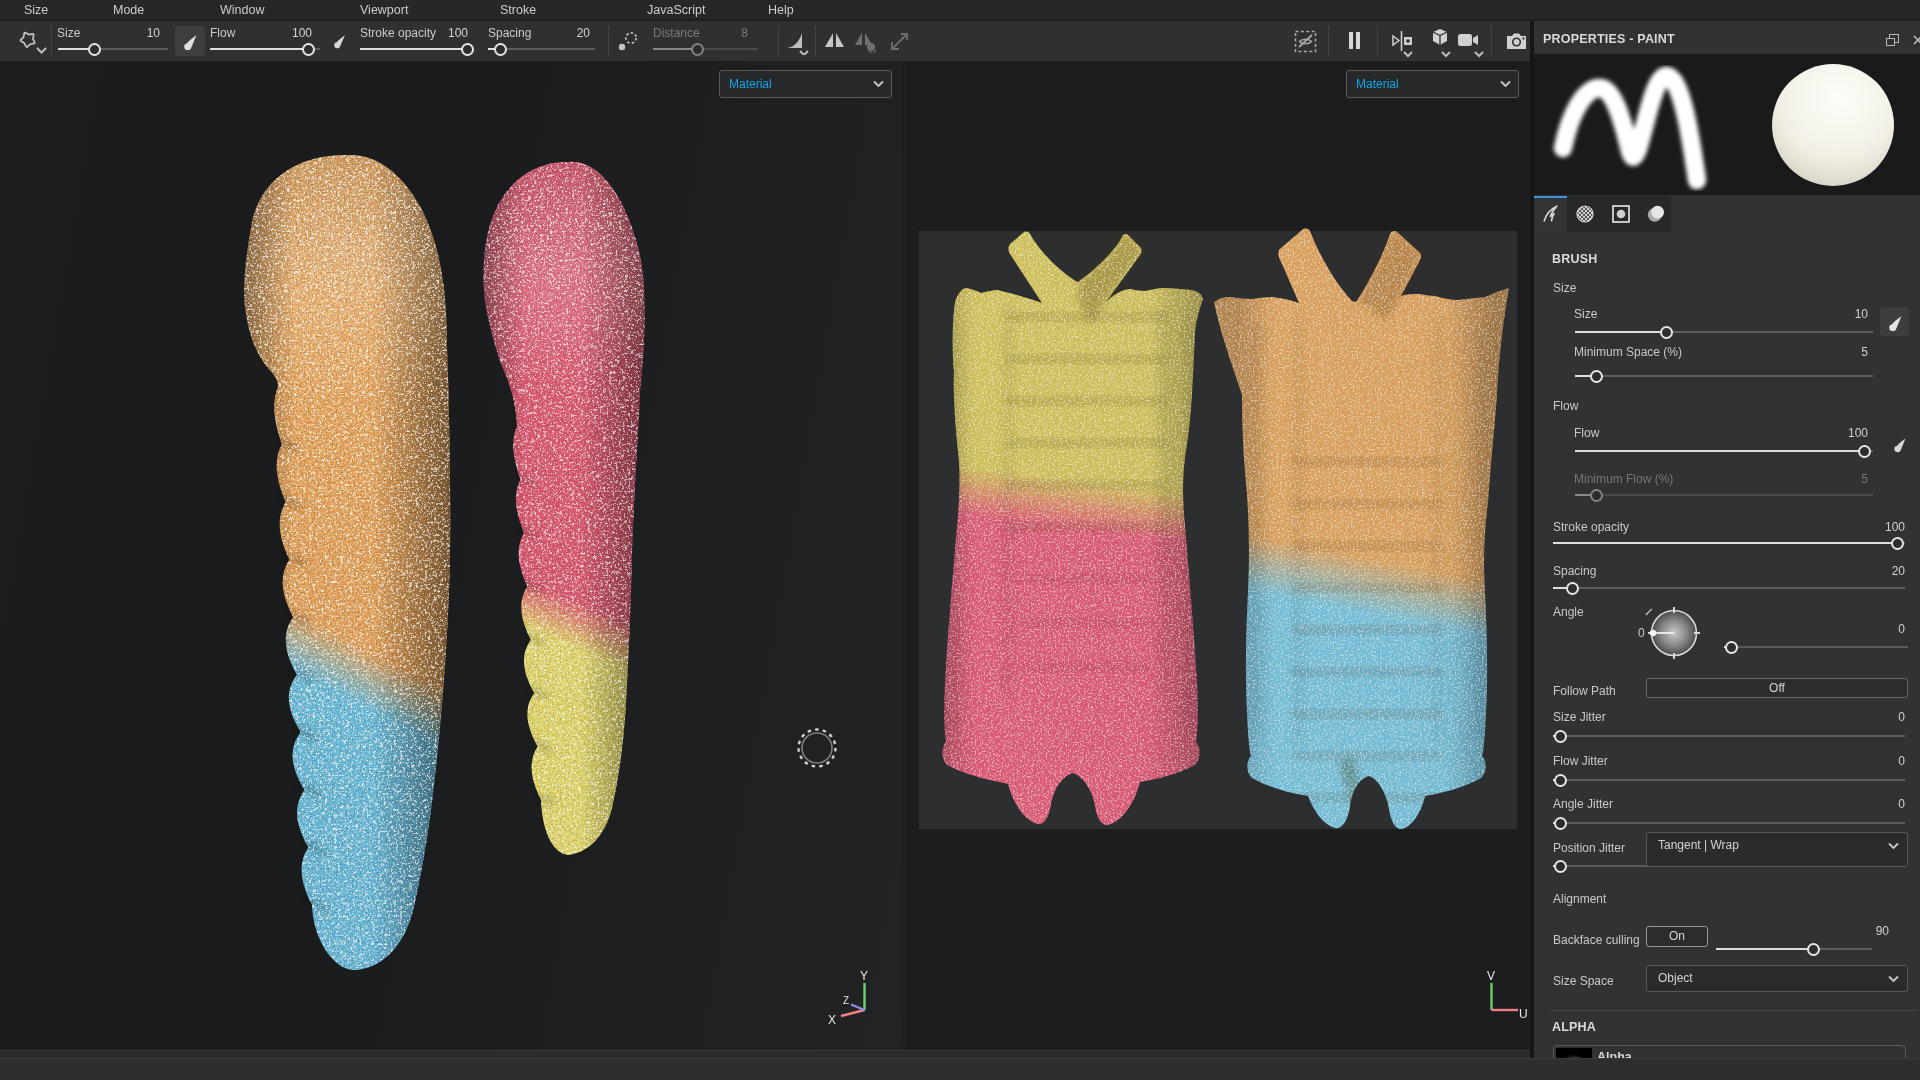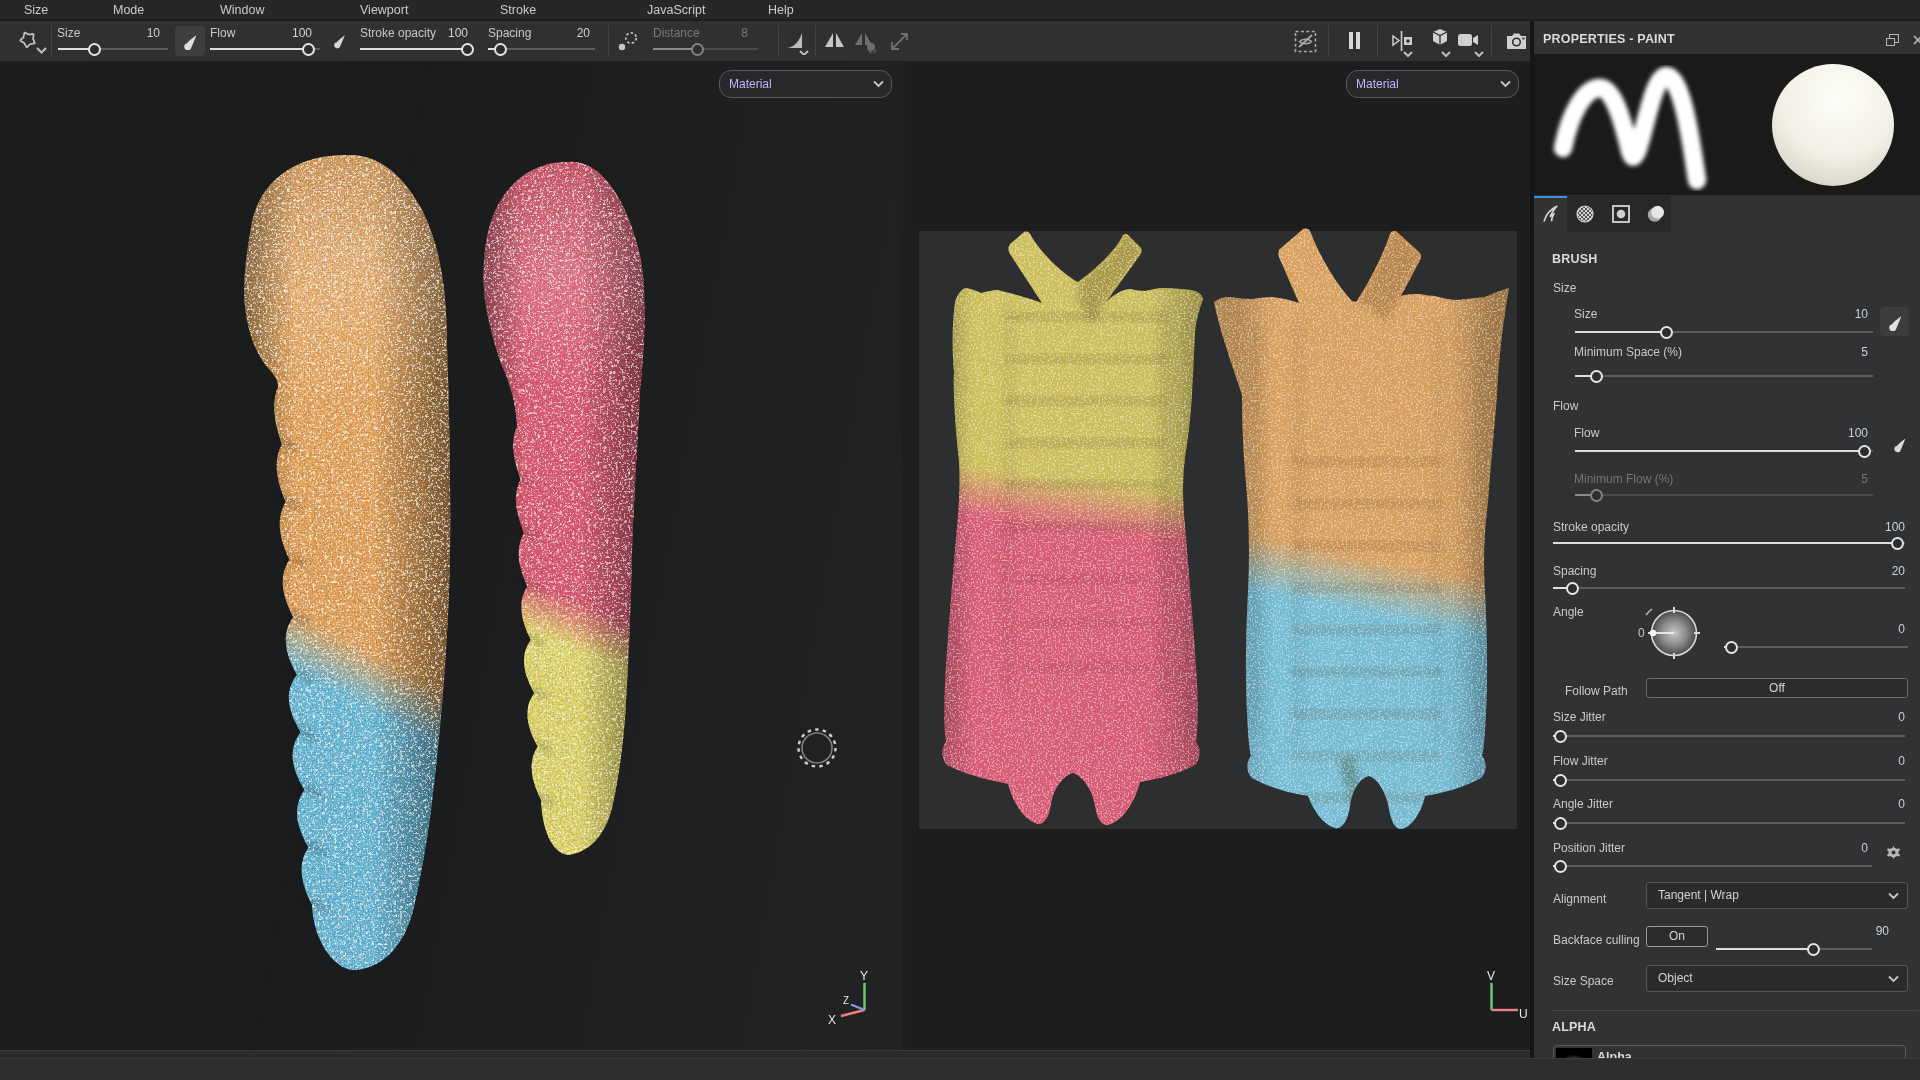--- a/index.html
+++ b/index.html
@@ -13,21 +13,21 @@
 .track{position:absolute;height:2px;background:#5b5c5c}
 .fill{position:absolute;height:2px;background:#dedede}
 .hnd{position:absolute;width:13px;height:13px;border-radius:50%;border:2.5px solid #e6e6e6;background:#2c2d2d}
 .dim .track{background:#4a4a4a}
 .dim .fill{background:#8a8a8a}
 .dim .hnd{border-color:#838383;background:#2c2d2d}
 #vp3d{left:0;top:62px;width:902px;height:988px;background:linear-gradient(100deg,#1c1d1e 0%,#1a1b1c 40%,#222324 100%);overflow:hidden}
 #vpuv{left:906px;top:62px;width:624px;height:988px;background:#1c1d1e;overflow:hidden}
 #uvsq{position:absolute;left:13px;top:169px;width:598px;height:598px;background:#2d2e2f}
 .mdd{position:absolute;width:173px;height:28px;background:#27282a;border:1px solid #58595a;
- border-radius:12px;font-size:12px;color:#c4b5fd;line-height:26px;padding-left:9px}
+ border-radius:3px;font-size:12px;color:#0ea5e9;line-height:26px;padding-left:9px}
 .mdd svg{position:absolute;right:7px;top:9px}
 #pborder{left:1530px;top:21px;width:4px;height:1059px;background:#161617}
 #panel{left:1534px;top:21px;width:386px;height:1037px;background:#313233;overflow:hidden}
 #panel .hdr{position:absolute;left:9px;font-size:12.5px;font-weight:bold;color:#dadada;letter-spacing:.2px}
 #panel .lb{position:absolute;font-size:12px;color:#c9c9c9}
 #panel .dimt{color:#757575}
 #panel .vl{position:absolute;font-size:12px;color:#ced1d4;text-align:right}
 .btn{position:absolute;background:#2b2c2d;border:1px solid #6b6c6d;border-radius:3px;
  font-size:12px;color:#d6d6d6;text-align:center}
 .dd{position:absolute;background:#2a2b2c;border:1px solid #555657;border-radius:3px;
@@ -476,21 +476,21 @@
       <path d="M32 30 L11 30" stroke="#f0f0f0" stroke-width="1.8"></path>
       <circle cx="11" cy="30" r="3.2" fill="#f5f5f5"></circle>
       <path d="M4 12 A30 30 0 0 1 10 6" stroke="#bdbdbd" stroke-width="1.5" fill="none"></path>
     </svg>
 <div class="lb" style="left:104px;top:605px">0</div>
 <div class="">
       <div class="track" style="left:190px;top:625px;width:184px"></div>
       <div class="fill" style="left:190px;top:625px;width:7px"></div>
       <div class="hnd" style="left:190.5px;top:619.5px"></div>
     </div>
-<div class="lb" style="left:31px;top:663px">Follow Path</div>
+<div class="lb" style="left:19px;top:663px">Follow Path</div>
 <div class="btn" style="left:112px;top:657px;width:262px;height:20px;line-height:18px">Off</div>
 <div class="lb" style="left:19px;top:689px">Size Jitter</div>
 <div class="vl" style="left:311px;top:689px;width:60px">0</div>
 <div class="">
       <div class="track" style="left:19px;top:714px;width:352px"></div>
       <div class="fill" style="left:19px;top:714px;width:7px"></div>
       <div class="hnd" style="left:19.5px;top:708.5px"></div>
     </div>
 <div class="lb" style="left:19px;top:733px">Flow Jitter</div>
 <div class="vl" style="left:311px;top:733px;width:60px">0</div>
@@ -511,21 +511,21 @@
 <svg style="position:absolute;left:351px;top:822px" width="17" height="17">
       <path d="M8.5 3 L9.6 5 A3.8 3.8 0 0 1 11.9 5.9 L14.1 5.3 L15 6.9 L13.4 8.5 A3.8 3.8 0 0 1 13.4 10.4 L15 12 L14.1 13.6 L11.9 13 A3.8 3.8 0 0 1 9.6 14 L8.5 16 L7.4 14 A3.8 3.8 0 0 1 5.1 13 L2.9 13.6 L2 12 L3.6 10.4 A3.8 3.8 0 0 1 3.6 8.5 L2 6.9 L2.9 5.3 L5.1 5.9 A3.8 3.8 0 0 1 7.4 5 Z" fill="#b8b8b8"></path>
       <circle cx="8.5" cy="9.5" r="2" fill="#313233"></circle>
     </svg>
 <div class="">
       <div class="track" style="left:19px;top:844px;width:319px"></div>
       <div class="fill" style="left:19px;top:844px;width:7px"></div>
       <div class="hnd" style="left:19.5px;top:838.5px"></div>
     </div>
 <div class="lb" style="left:19px;top:871px">Alignment</div>
-<div class="dd" style="left:112px;top:861px;width:262px;height:27px;line-height:25px">Tangent | Wrap<svg width="11" height="8">
+<div class="dd" style="left:112px;top:811px;width:262px;height:35px;line-height:25px">Tangent | Wrap<svg width="11" height="8">
         <path d="M1 1.5 L5.5 6 L10 1.5" stroke="#c9c9c9" stroke-width="1.8" fill="none"></path>
       </svg></div>
 <div class="lb" style="left:19px;top:912px">Backface culling</div>
 <div class="btn" style="left:112px;top:905px;width:62px;height:21px;line-height:19px;border-color:#9a9a9a">On</div>
 <div class="vl" style="left:295px;top:903px;width:60px">90</div>
 <div class="">
       <div class="track" style="left:182px;top:927px;width:156px"></div>
       <div class="fill" style="left:182px;top:927px;width:97px"></div>
       <div class="hnd" style="left:272.5px;top:921.5px"></div>
     </div>

